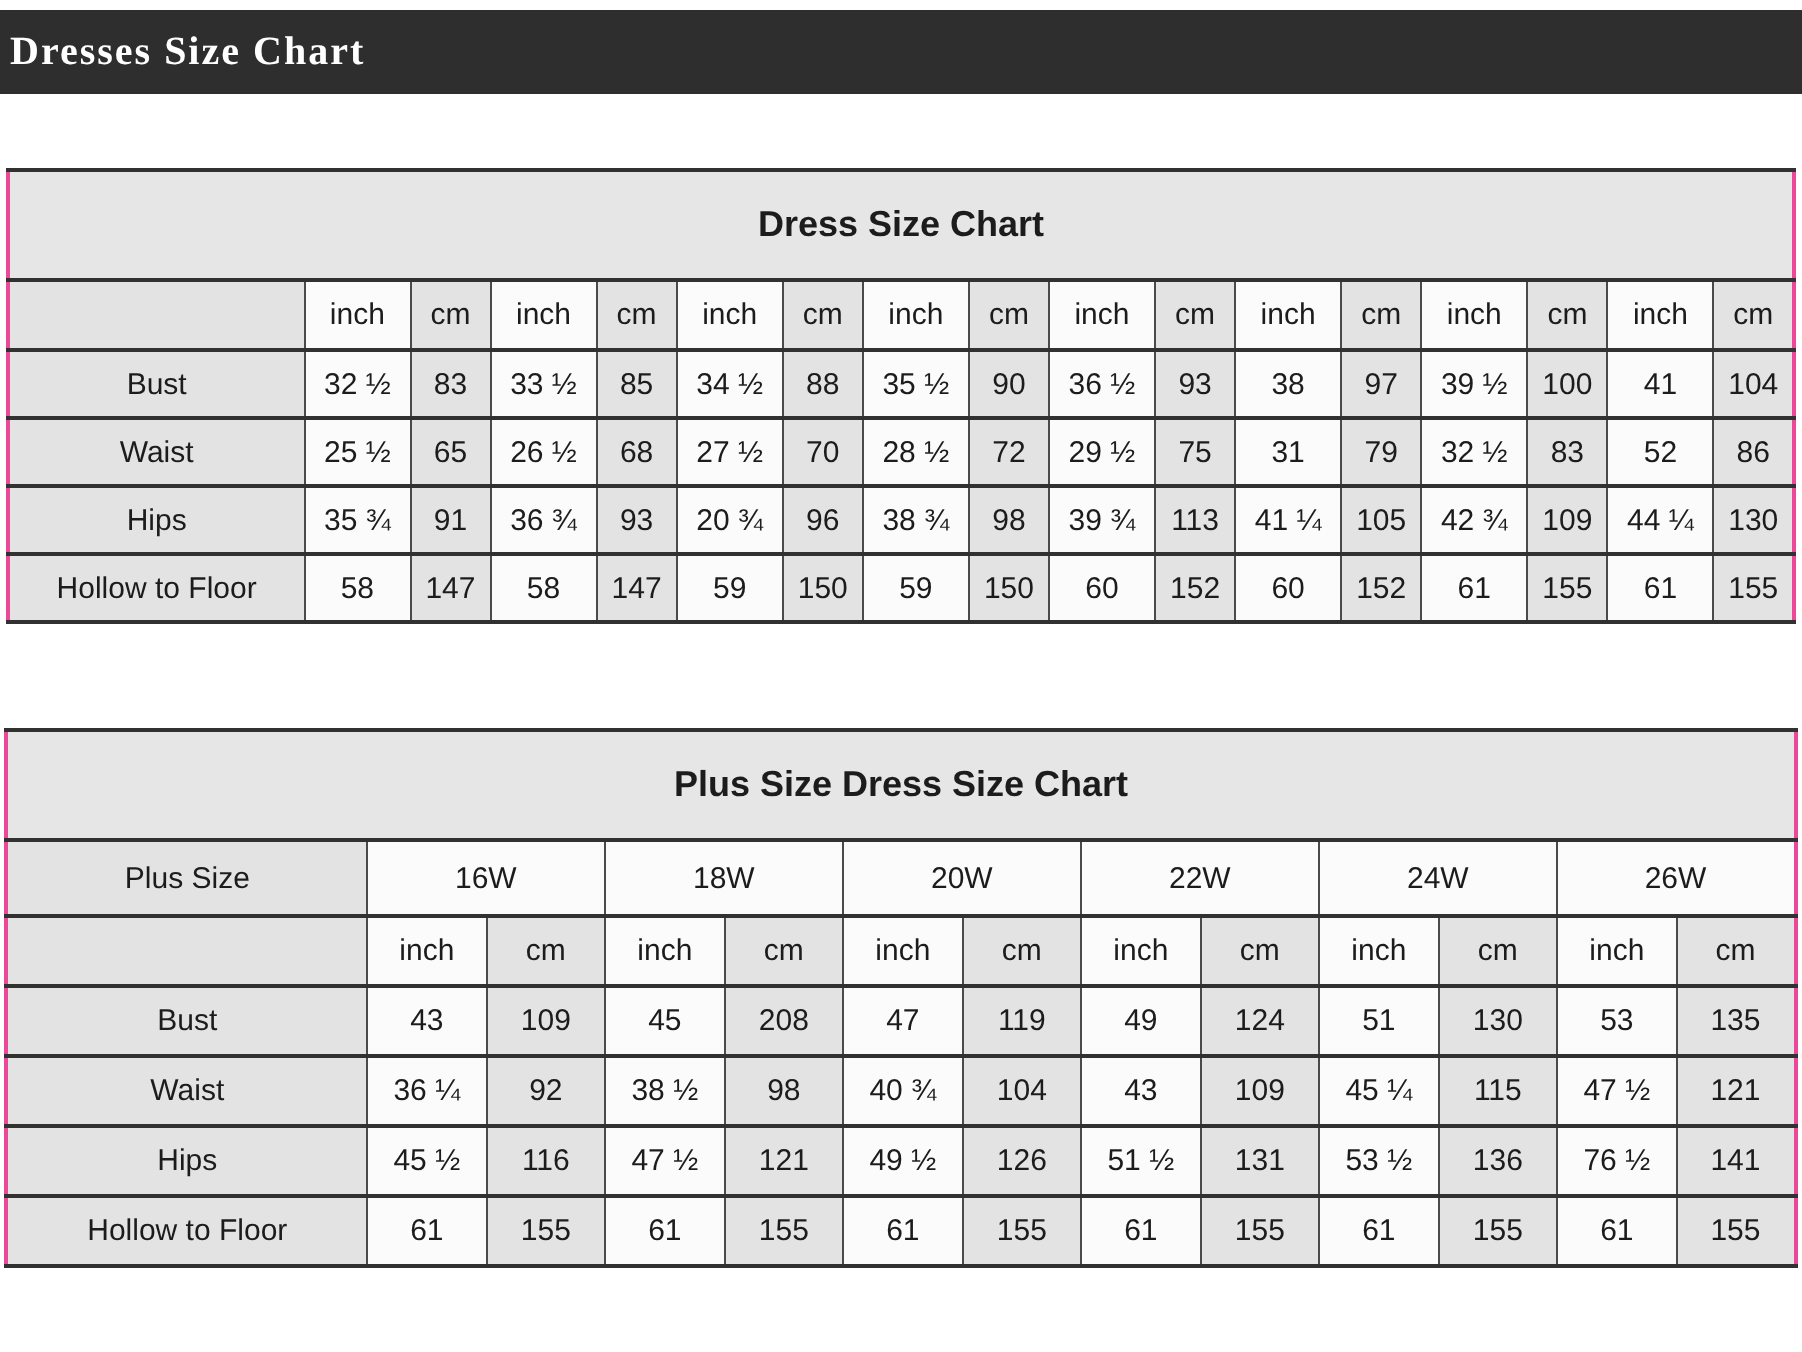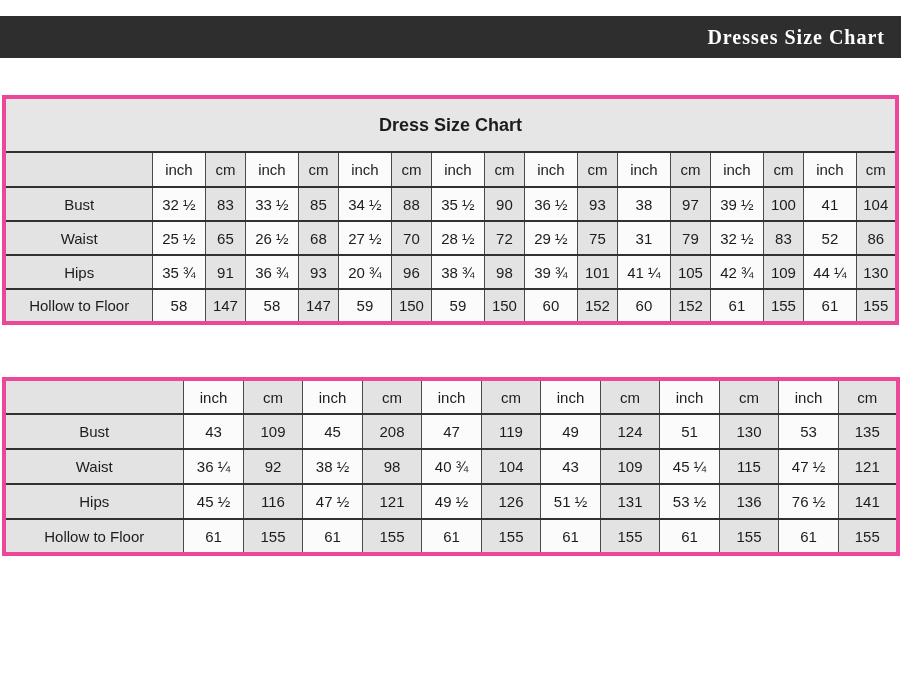--- a/index.html
+++ b/index.html
@@ -11,35 +11,35 @@
     height: 676px;
     overflow: hidden;
     background: #ffffff;
     font-family: "Liberation Sans", sans-serif;
   }
   .top-bar {
     height: 42px;
     background: #2e2e2e;
   }
   .top-bar h1 {
-    margin: 16px;
+    margin: 5px;
     line-height: 42px;
-    text-align: right;
+    text-align: left;
     color: #ffffff;
     font-family: "Liberation Serif", serif;
     font-size: 20px;
     font-weight: bold;
     letter-spacing: 1px;
   }
   table.chart {
     width: 895px;
     margin: 3px auto;
     border-collapse: collapse;
     table-layout: fixed;
-    border: 4px solid #ec4899;
+    border: 2px solid #ec4899;
   }
   table.chart-1 { margin-top: 37px; }
   table.chart-2 { margin-top: 52px; }
   .chart td {
     border: 1px solid #4a4a4a;
     border-top: 2px solid #313131;
     border-bottom: 2px solid #313131;
     padding: 0;
     text-align: center;
     vertical-align: middle;
@@ -154,21 +154,21 @@
           <td class="gray">Hips</td>
           <td class="white">35 ¾</td>
           <td class="gray">91</td>
           <td class="white">36 ¾</td>
           <td class="gray">93</td>
           <td class="white">20 ¾</td>
           <td class="gray">96</td>
           <td class="white">38 ¾</td>
           <td class="gray">98</td>
           <td class="white">39 ¾</td>
-          <td class="gray">101</td>
+          <td class="gray">113</td>
           <td class="white">41 ¼</td>
           <td class="gray">105</td>
           <td class="white">42 ¾</td>
           <td class="gray">109</td>
           <td class="white">44 ¼</td>
           <td class="gray">130</td>
         </tr>
         <tr class="row-data">
           <td class="gray">Hollow to Floor</td>
           <td class="white">58</td>
@@ -200,20 +200,32 @@
         <col style="width: 60px;">
         <col style="width: 59px;">
         <col style="width: 60px;">
         <col style="width: 59px;">
         <col style="width: 60px;">
         <col style="width: 59px;">
         <col style="width: 60px;">
         <col style="width: 59px;">
       </colgroup>
       <tbody>
+        <tr class="row-title">
+          <td class="title-cell" colspan="13">Plus Size Dress Size Chart</td>
+        </tr>
+        <tr class="row-size">
+          <td class="gray">Plus Size</td>
+          <td class="white" colspan="2">16W</td>
+          <td class="white" colspan="2">18W</td>
+          <td class="white" colspan="2">20W</td>
+          <td class="white" colspan="2">22W</td>
+          <td class="white" colspan="2">24W</td>
+          <td class="white" colspan="2">26W</td>
+        </tr>
         <tr class="row-units">
           <td class="gray"></td>
           <td class="white">inch</td>
           <td class="gray">cm</td>
           <td class="white">inch</td>
           <td class="gray">cm</td>
           <td class="white">inch</td>
           <td class="gray">cm</td>
           <td class="white">inch</td>
           <td class="gray">cm</td>

